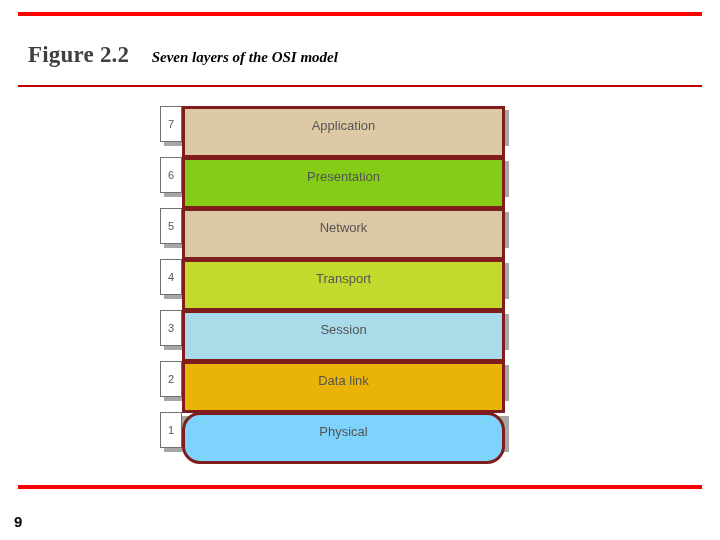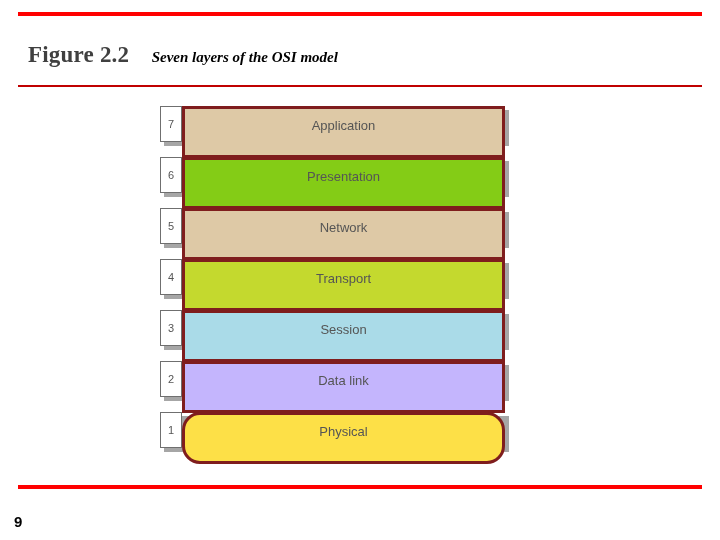--- a/index.html
+++ b/index.html
@@ -183,28 +183,28 @@
     <div class="layer-inner">
       <div class="num-box">3</div>
       <div class="name-box" style="background:#aadbe8;">Session</div>
     </div>
   </div>
 
   <div class="layer-row" style="top:255px;">
     <div class="shadow"></div>
     <div class="layer-inner">
       <div class="num-box">2</div>
-      <div class="name-box" style="background:#c4b5fd;">Data link</div>
+      <div class="name-box" style="background:#eab308;">Data link</div>
     </div>
   </div>
 
   <div class="layer-row" style="top:306px;">
     <div class="shadow"></div>
     <div class="layer-inner">
       <div class="num-box">1</div>
-      <div class="name-box" style="background:#fde047;border-radius:18px;">Physical</div>
+      <div class="name-box" style="background:#7dd3fc;border-radius:18px;">Physical</div>
     </div>
   </div>
 
 </div>
 
 <div class="bottom-rule"></div>
 <div class="page-number">9</div>
 
 </body></html>

